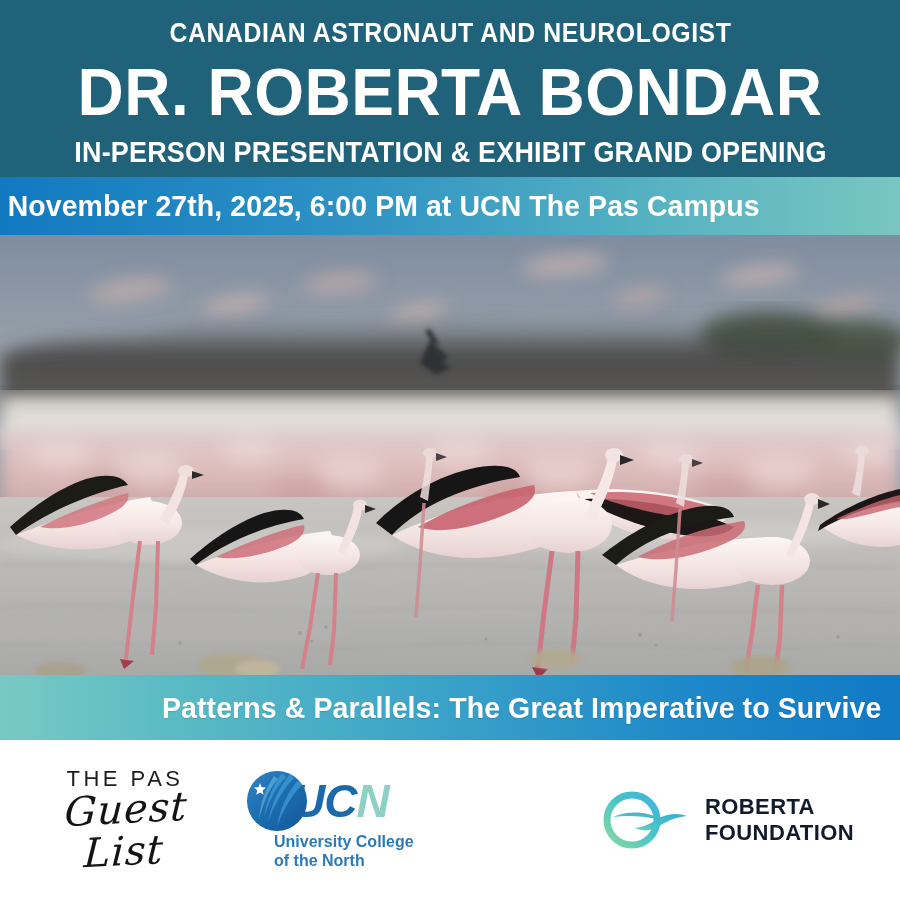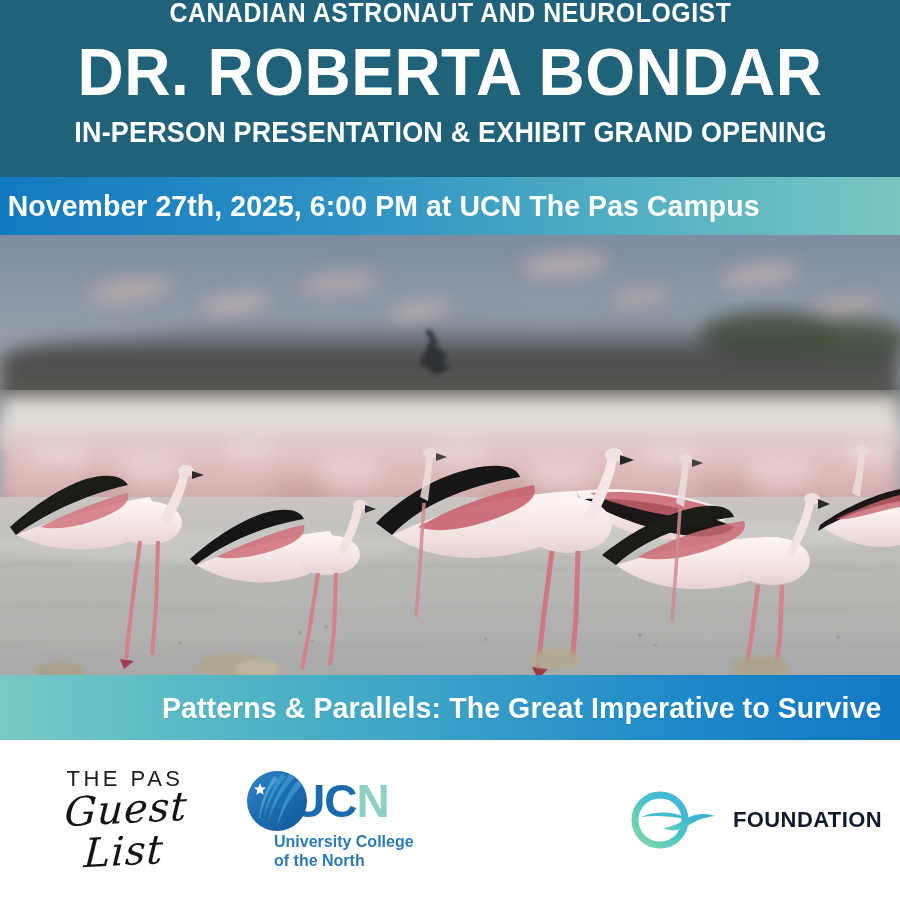--- a/index.html
+++ b/index.html
@@ -16,20 +16,21 @@
     background:#ffffff;
   }
 
   
   .header {
     background:#1f6279;
     height:177px;
     flex:0 0 177px;
     display:flex; flex-direction:column;
     align-items:center; justify-content:flex-start;
+    padding-top:20px;
   }
   .eyebrow {
     color:#ffffff;
     font-size:27px;
     font-weight:bold;
     letter-spacing:.6px;
     line-height:1;
     transform:scaleX(.92);
     white-space:nowrap;
   }
@@ -96,21 +97,21 @@
     transform:scaleX(.95);
     text-shadow:0 1px 1px rgba(0,0,0,.12);
   }
 
   
   .footer {
     flex:1 1 auto;
     background:#ffffff;
     display:flex;
     align-items:center;
-    padding:0 18px 0 40px;
+    padding:0 46px 0 40px;
   }
   .logo { display:flex; align-items:center; }
 
   
   .logo-pas { width:170px; flex:0 0 170px; }
   .pas-top {
     font-size:22px; letter-spacing:3.5px;
     color:#1c1c1c; font-weight:400;
     text-align:center; line-height:1;
     font-family:"Liberation Sans", sans-serif;
@@ -128,21 +129,21 @@
   }
 
   .spacer-a { flex:0 0 36px; }
 
   
   .logo-ucn { display:flex; flex-direction:column; align-items:flex-start; width:190px; }
   .ucn-top { display:flex; align-items:center; height:62px; }
   .ucn-mark { position:relative; width:62px; height:62px; flex:0 0 62px; }
   .ucn-letters {
     font-size:46px; font-weight:bold; letter-spacing:-1px;
-    line-height:1; margin-left:-16px;
+    line-height:1; margin-left:-16px;font-style:italic;
   }
   .ucn-u { color:#1a6aac; }
   .ucn-c { color:#1a6aac; }
   .ucn-n { color:#8fd0c6; }
   .ucn-sub {
     color:#2b7ab9; font-size:16px; font-weight:bold;
     line-height:1.2; margin-left:28px;
   }
 
   .spacer-b { flex:1 1 auto; }
@@ -444,18 +445,19 @@
               <stop offset="60%" stop-color="#49c3c9"></stop>
               <stop offset="100%" stop-color="#8ad9a0"></stop>
             </linearGradient>
           </defs>
           <circle cx="33" cy="35" r="25" fill="none" stroke="url(#rbfGrad)" stroke-width="7"></circle>
           <path d="M14,32 C30,25 48,27 60,33 C70,28 80,28 88,31 C78,32 70,35 62,40
                    C54,46 44,47 36,43 C44,42 52,39 58,34 C44,31 28,30 14,32 Z" fill="url(#rbfGrad2)"></path>
         </svg>
       </div>
       <div class="rbf-words">
+        <div>ROBERTA</div>
         <div>FOUNDATION</div>
       </div>
     </div>
 
   </div>
 </div>
 
 </body></html>

